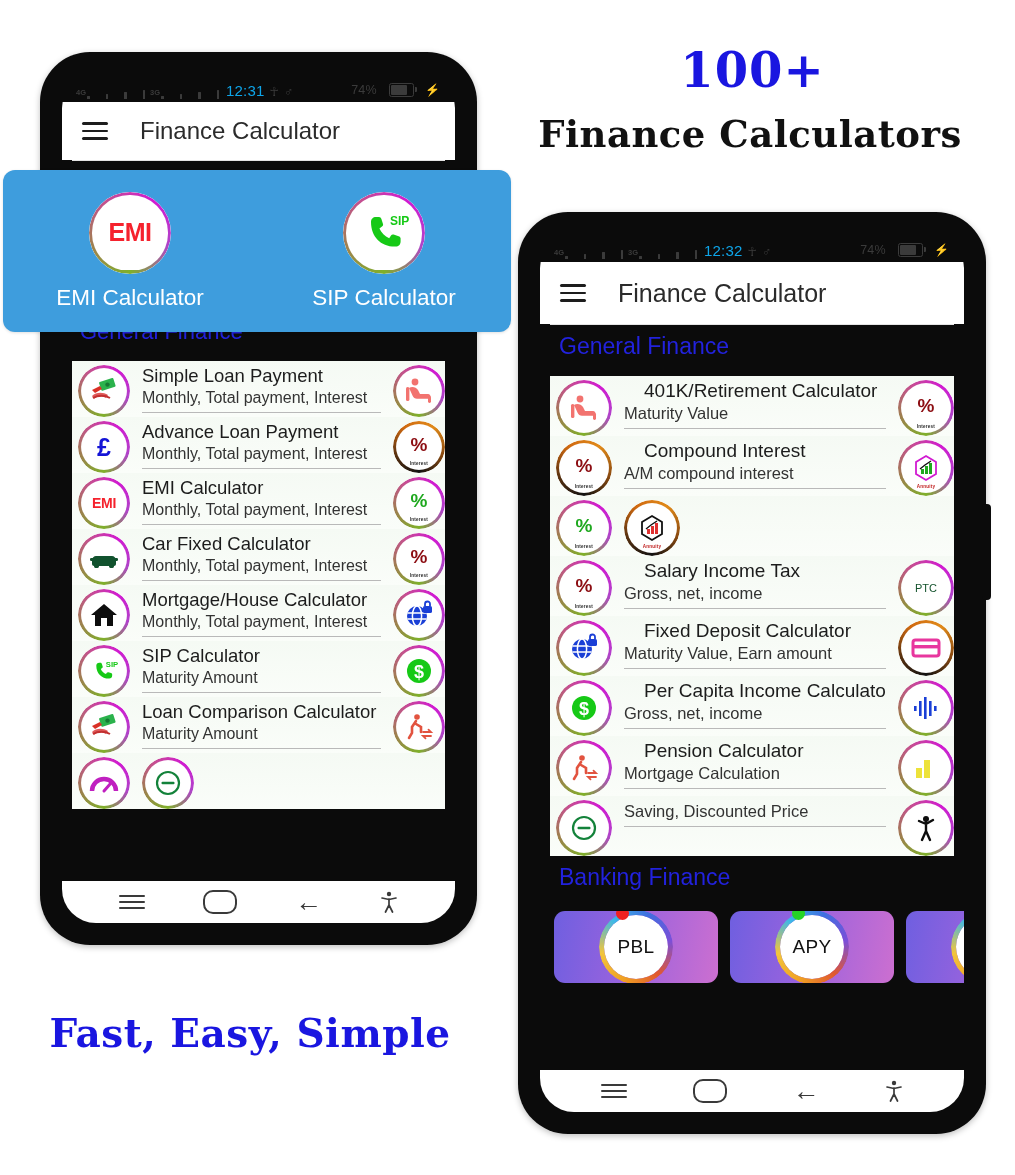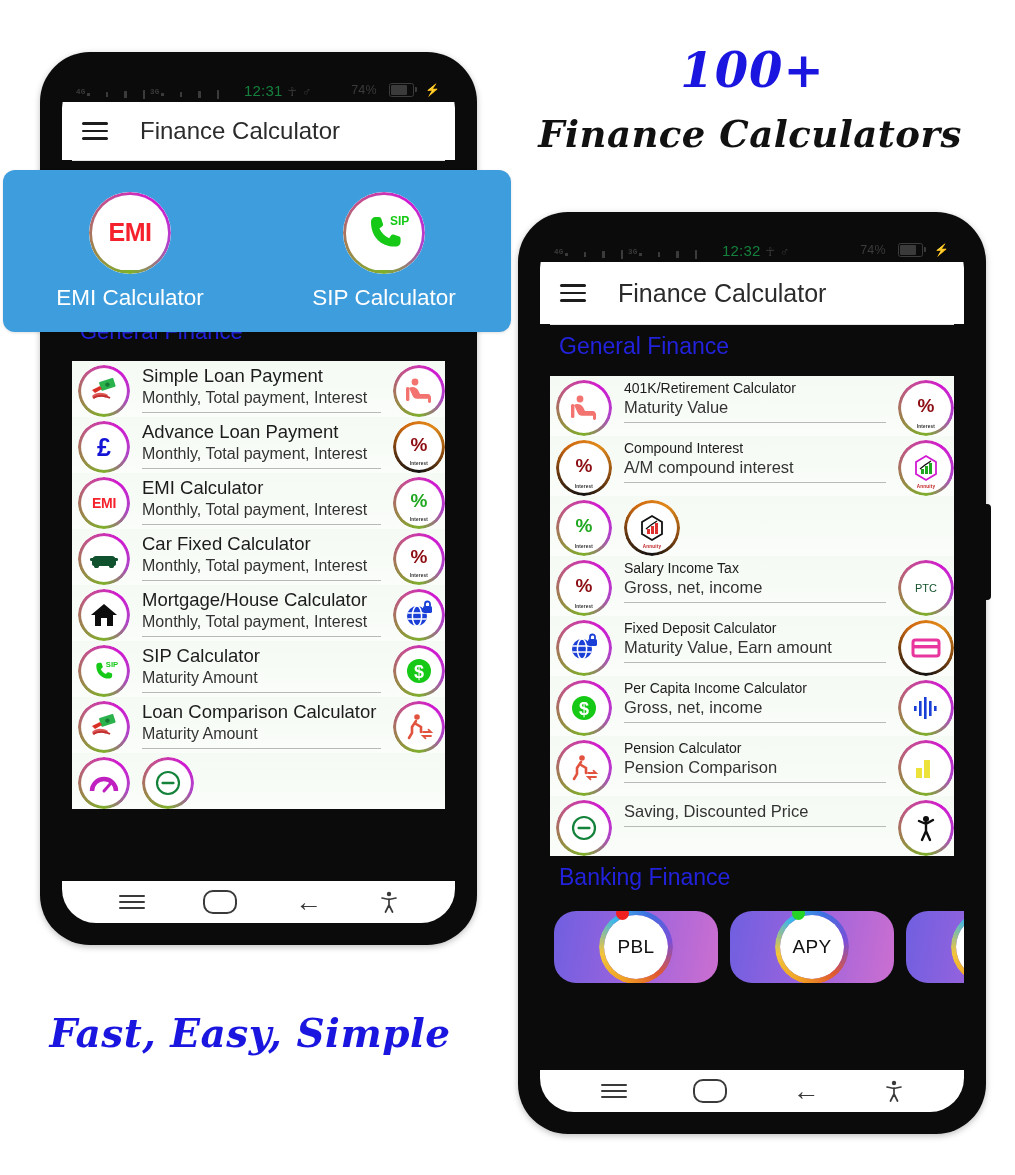--- a/index.html
+++ b/index.html
@@ -19,26 +19,26 @@
   
   #phoneRight{left:518px;top:212px;width:468px;height:922px;border-radius:50px;}
   
   #phoneRight .sidebtn{position:absolute;right:-5px;top:292px;width:9px;height:96px;background:#0b0b0b;border-radius:4px;}
 
   
   .statusbar{height:28px;display:flex;align-items:center;padding:4px 14px 0 14px;
     font-size:14.5px;color:#3b3b3b;letter-spacing:.2px;box-sizing:border-box;}
   .sb-left{display:flex;align-items:flex-end;gap:5px;}
   .sb-right{margin-left:auto;display:flex;align-items:center;gap:12px;}
-  .net{display:flex;align-items:center;gap:16px;position:relative;padding-left:11px;font-family:Liberation Mono, monospace;}
+  .net{display:flex;align-items:flex-end;gap:16px;position:relative;padding-left:11px;}
   .net .gl{position:absolute;left:0;top:-1px;font-size:7.5px;font-weight:700;line-height:7px;}
   .net i{display:block;width:2.5px;background:#3b3b3b;border-radius:.5px;}
   .net i:nth-child(2){height:3px}.net i:nth-child(3){height:5px}
   .net i:nth-child(4){height:7px}.net i:nth-child(5){height:9px}
-  .sb-time{font-size:15px;color:#15803d;margin-left:20px;}
+  .sb-time{font-size:15px;color:#0ea5e9;margin-left:2px;}
   .sb-ic{font-size:12.5px;color:#3b3b3b;}
   .bat{width:23px;height:11.5px;border:1.6px solid #3b3b3b;border-radius:2.5px;position:relative;}
   .bat::after{content:"";position:absolute;right:-4px;top:3px;width:2.2px;height:5px;background:#3b3b3b;border-radius:0 1px 1px 0;}
   .bat span{position:absolute;left:1px;top:1px;bottom:1px;width:70%;background:#3b3b3b;border-radius:1px;display:block;}
   .bolt{font-size:12px;}
 
   
   .appbar{display:flex;align-items:center;gap:32px;padding:0 20px;box-sizing:border-box;background:#ffffff;}
   .appbar.lg{height:58px;}
   .appbar.rg{height:62px;}
@@ -52,21 +52,21 @@
   .section-head{color:#2222dd;font-size:22px;font-weight:500;padding:8px 18px 16px 18px;}
   #phoneRight .section-head{font-size:23px;padding-left:19px;}
 
   
   .list{padding:0 10px;}
   .row{display:flex;align-items:flex-start;gap:12px;padding:4px 0 0 6px;
        background:linear-gradient(180deg,#f5faf4 0%, #fafdf9 100%);}
   .row .txt{flex:1;padding-bottom:5px;border-bottom:1.4px solid #b9b9b9;min-width:0;}
   .row .t1{font-size:18.5px;color:#1c1c1c;white-space:nowrap;overflow:hidden;}
   .row .t2{font-size:16px;color:#333;margin-top:2px;white-space:nowrap;overflow:hidden;}
-  #phoneRight .row .t1{font-size:14px;}
+  #phoneRight .row .t1{font-size:19px;margin-left:20px;}
   #phoneRight .row .t2{font-size:16.5px;}
 
   
   .ico{flex:0 0 auto;width:52px;height:52px;border-radius:50%;display:flex;align-items:center;
        justify-content:center;position:relative;background:#fff;box-sizing:border-box;}
   #phoneRight .ico{width:56px;height:56px;}
   .ico::before{content:"";position:absolute;inset:0;border-radius:50%;padding:2.6px;
        background:conic-gradient(from 180deg,#7fb02a,#9e7f4f,#c5508f,#d11ad1,#b043c9,#7fb02a);
        -webkit-mask:linear-gradient(#000 0 0) content-box,linear-gradient(#000 0 0);
        -webkit-mask-composite:xor;mask-composite:exclude;}
@@ -83,21 +83,21 @@
          display:flex;align-items:center;justify-content:center;}
   .promo .bigico::before{content:"";position:absolute;inset:0;border-radius:50%;padding:3.4px;
          background:conic-gradient(from 180deg,#7fb02a,#a08050,#c44f90,#d11ad1,#b043c9,#7fb02a);
          -webkit-mask:linear-gradient(#000 0 0) content-box,linear-gradient(#000 0 0);
          -webkit-mask-composite:xor;mask-composite:exclude;}
   .promo .emitxt{position:relative;z-index:2;color:#f5222d;font-weight:800;font-size:25px;letter-spacing:-.5px;}
   .promo .cap{color:#fff;font-size:22.5px;}
 
   
   .cards{display:flex;gap:12px;padding:4px 14px 0 14px;}
-  .bcard{flex:0 0 auto;width:164px;height:72px;border-radius:22px;
+  .bcard{flex:0 0 auto;width:164px;height:72px;border-radius:11px;
       background:linear-gradient(100deg,#6f5fe0 0%,#9b63dd 48%,#cc6fd0 100%);
       display:flex;align-items:center;justify-content:center;position:relative;overflow:hidden;}
   .bcircle{width:64px;height:64px;border-radius:50%;background:#fff;position:relative;
       display:flex;align-items:center;justify-content:center;}
   .bcircle::before{content:"";position:absolute;inset:-5px;border-radius:50%;padding:5px;
       background:conic-gradient(from 200deg,#f0a023,#f2c53c,#3db8e8,#3f6fe0,#7b4fd8,#e0582f,#f0a023);
       -webkit-mask:linear-gradient(#000 0 0) content-box,linear-gradient(#000 0 0);
       -webkit-mask-composite:xor;mask-composite:exclude;}
   .bcircle .dot{position:absolute;top:-8px;left:12px;width:13px;height:13px;border-radius:50%;z-index:4;}
   .bcircle .bt{position:relative;z-index:3;font-size:19px;color:#111;letter-spacing:.3px;}
@@ -105,21 +105,21 @@
   
   .navbar{position:absolute;left:0;right:0;bottom:0;height:42px;background:#fff;
       display:flex;align-items:center;justify-content:space-around;padding:0 28px;box-sizing:border-box;}
   .navbar .nb{display:flex;align-items:center;justify-content:center;color:#3a3a3a;}
   .nb-burger{flex-direction:column;gap:4px;width:26px;}
   .nb-burger span{display:block;height:2.2px;background:#3a3a3a;border-radius:2px;width:100%;}
   .nb-home{width:30px;height:20px;border:2.2px solid #3a3a3a;border-radius:10px;}
   .nb-back{font-size:27px;line-height:1;font-weight:300;}
 
   
-  .mk{position:absolute;font-family:"DejaVu Serif", serif;font-weight:700;font-style:italic;}
+  .mk{position:absolute;font-family:"DejaVu Serif", serif;font-weight:700;}
   #mk100{left:520px;top:42px;width:465px;text-align:center;font-size:48px;color:#1a16e0;letter-spacing:1px;}
   #mkFC{left:500px;top:112px;width:500px;text-align:center;font-size:37px;color:#111;letter-spacing:.5px;}
   #mkFast{left:30px;top:1010px;width:440px;text-align:center;font-size:39px;color:#1a16e0;letter-spacing:.5px;}
 
   .clip-left{position:absolute;left:22px;top:22px;width:393px;height:849px;border-radius:34px;overflow:hidden;}
   .clip-right{position:absolute;left:22px;top:22px;width:424px;height:878px;border-radius:34px;overflow:hidden;}
   .svgico{display:block;}
 </style>
 </head>
 <body>
@@ -516,21 +516,21 @@
             <div class="ico">
               <svg width="30" height="30" viewBox="0 0 30 30">
         <circle cx="13" cy="5" r="2.8" fill="#e2533f"></circle>
         <path d="M12 9 l-4 6 l0 6 l-3 5" stroke="#e2533f" stroke-width="2.6" fill="none" stroke-linecap="round"></path>
         <path d="M12 12 l5 3 l0 5" stroke="#e2533f" stroke-width="2.6" fill="none" stroke-linecap="round"></path>
         <path d="M19 20 h8 l-2.5-2.4 M27 24 h-8 l2.5 2.4" stroke="#e2533f" stroke-width="1.8" fill="none" stroke-linecap="round"></path>
       </svg>
             </div>
        <div class="txt">
          <div class="t1">Pension Calculator</div>
-         <div class="t2">Pension Comparison</div>
+         <div class="t2">Mortgage Calculation</div>
        </div>
        <div class="ico">
               <svg width="28" height="24" viewBox="0 0 28 24">
         <rect x="4" y="12" width="6" height="10" fill="#ede23a"></rect>
         <rect x="12" y="4" width="6" height="18" fill="#ede23a"></rect>
       </svg>
             </div>
           </div>
           <div class="row">
             <div class="ico">

